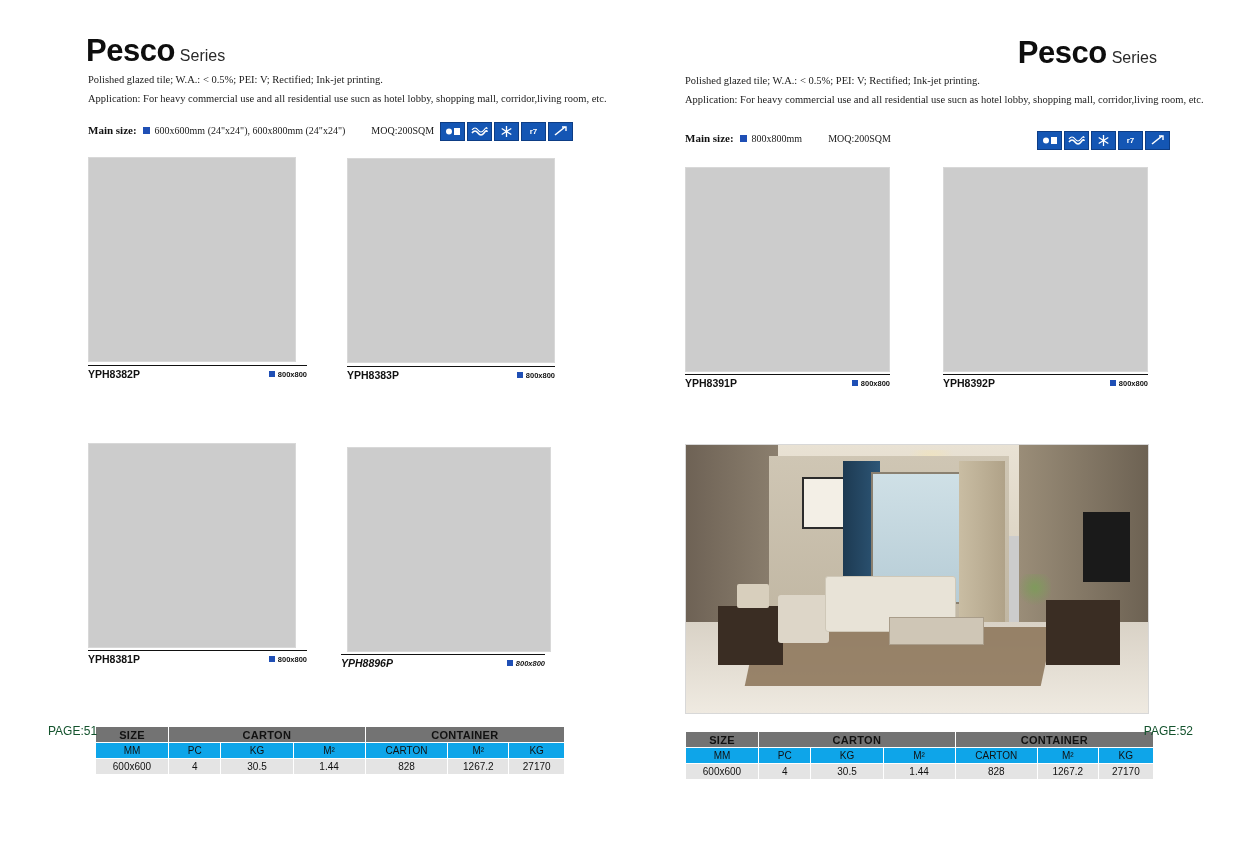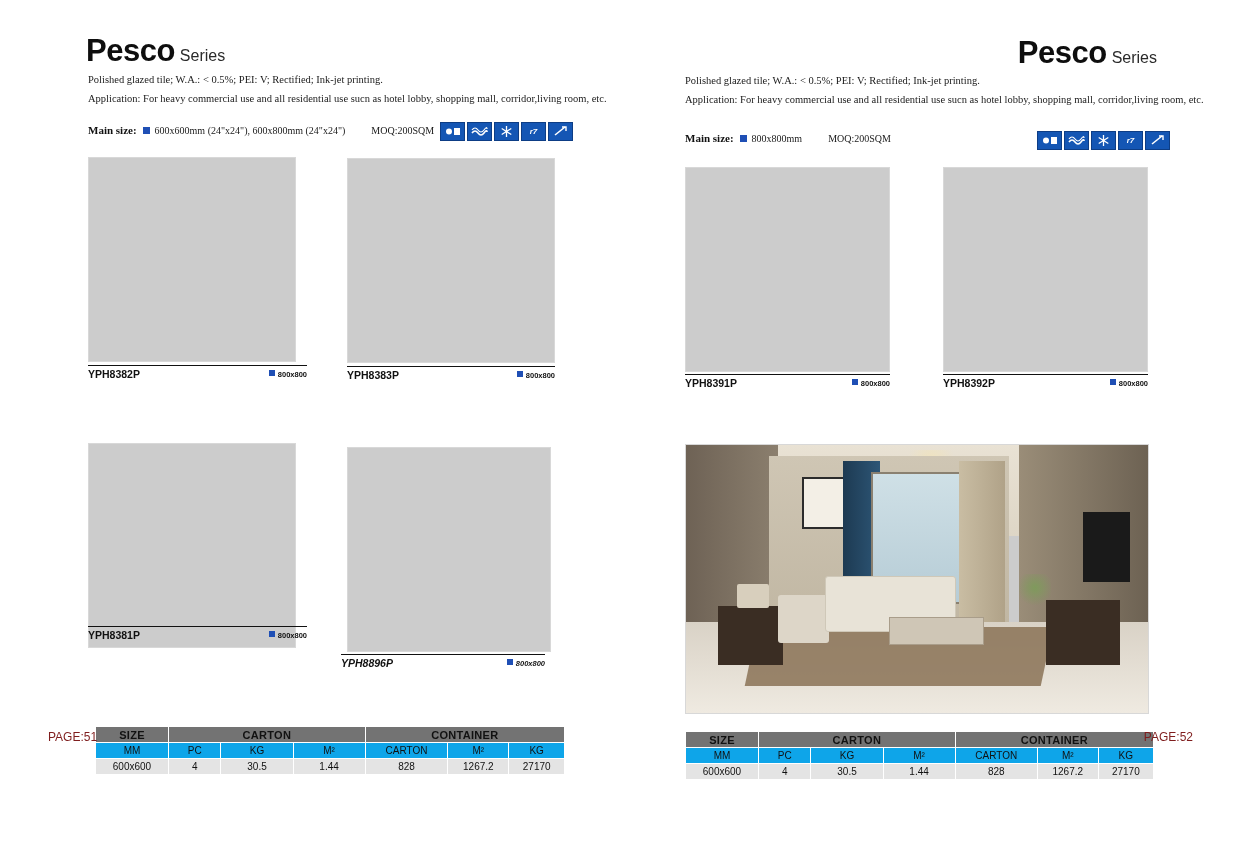--- a/index.html
+++ b/index.html
@@ -45,21 +45,20 @@
   .moq{font-size:10px;color:#1a1a1a;margin-left:26px;}
 
   
   .iconstrip{
     position:absolute;display:flex;gap:2px;
   }
   .ico{
     width:23px;height:17px;background:#1456b4;position:relative;
     display:flex;align-items:center;justify-content:center;
     border:1px solid #0d3d85;
-    font-style:italic;
   }
   .ico svg{display:block;}
   .ico .txt{color:#fff;font-size:8px;font-family:"Liberation Sans", sans-serif;font-weight:bold;}
 
   
   .tile{position:absolute;}
   .tile .img{
     width:100%;height:100%;border:1px solid #d8d8d8;box-sizing:border-box;
     background:#ccc;
   }
@@ -67,21 +66,21 @@
     position:absolute;left:0;right:0;display:flex;align-items:center;
     justify-content:space-between;
     border-top:1.5px solid #111;
     padding-top:2px;
   }
   .cap .code{
     font-size:10.5px;font-weight:bold;font-family:"Liberation Sans", sans-serif;color:#111;
   }
   .cap .size{
     font-size:7.5px;font-family:"Liberation Sans", sans-serif;color:#111;font-weight:bold;
-    display:flex;gap:3px;margin-left:41px;
+    display:flex;align-items:center;gap:3px;margin-left:41px;
   }
   .cap .size i{
     width:6px;height:6px;background:#1f4fb5;display:inline-block;
   }
 
   
   .spec{position:absolute;border-collapse:collapse;font-family:"Liberation Sans", sans-serif;}
   .spec td,.spec th{
     border:1px solid #ffffff;text-align:center;color:#1a1a1a;
     padding:0;height:15px;
@@ -90,21 +89,21 @@
     background:#737373;color:#111;font-size:11px;font-weight:bold;letter-spacing:0.3px;
   }
   .spec .sub{
     background:#0ea5e9;color:#111;font-size:10px;
   }
   .spec .val{
     background:#e4e4e4;color:#111;font-size:10px;
   }
 
   .pagenum{
-    position:absolute;bottom:28px;font-size:12px;font-family:"Liberation Sans", sans-serif;color:#7f1d1d;
+    position:absolute;bottom:34px;font-size:12px;font-family:"Liberation Sans", sans-serif;color:#14532d;
   }
 
   
   .tx-beige{
     background:
       radial-gradient(ellipse 60% 40% at 30% 20%, rgba(255,255,255,.55), rgba(255,255,255,0) 70%),
       radial-gradient(ellipse 50% 35% at 75% 70%, rgba(255,255,255,.35), rgba(255,255,255,0) 70%),
       linear-gradient(118deg, rgba(255,255,255,.30) 0 1px, rgba(0,0,0,0) 1px 40px),
       linear-gradient(100deg, rgba(255,255,255,.22) 0 1px, rgba(0,0,0,0) 1px 70px),
       linear-gradient(160deg,#cdc5bb 0%,#c6bdb2 45%,#cfc8bf 100%);
@@ -236,21 +235,21 @@
     <span class="code">YPH8383P</span>
     <span class="size">
         <i></i>
         <span>800x800</span>
       </span>
   </div>
 
   <div class="tile" style="left:88px;top:443px;width:208px;height:205px;">
     <div class="img tx-greymarble"></div>
   </div>
-  <div class="cap" style="left:88px;top:626px;width:219px;">
+  <div class="cap" style="left:88px;top:650px;width:219px;">
     <span class="code">YPH8381P</span>
     <span class="size">
         <i></i>
         <span>800x800</span>
       </span>
   </div>
 
   <div class="tile" style="left:347px;top:447px;width:204px;height:205px;">
     <div class="img tx-cream"></div>
   </div>

